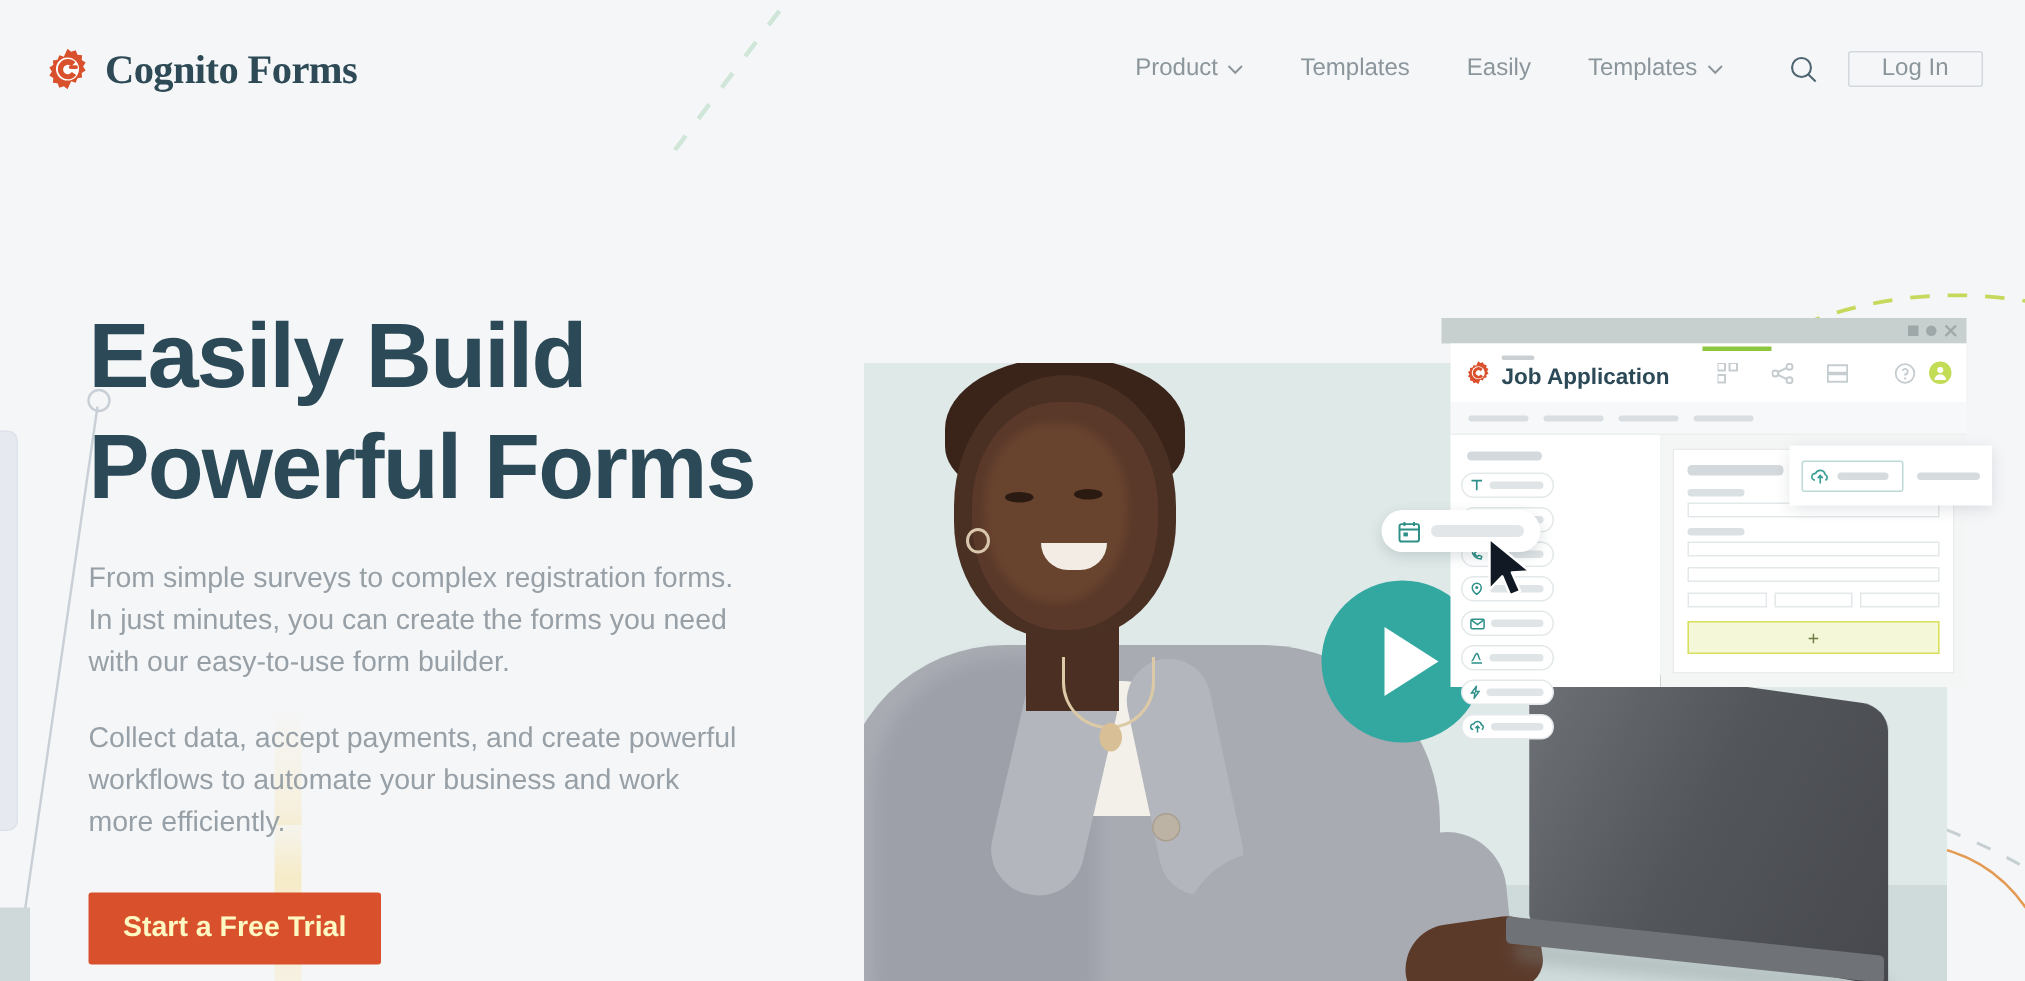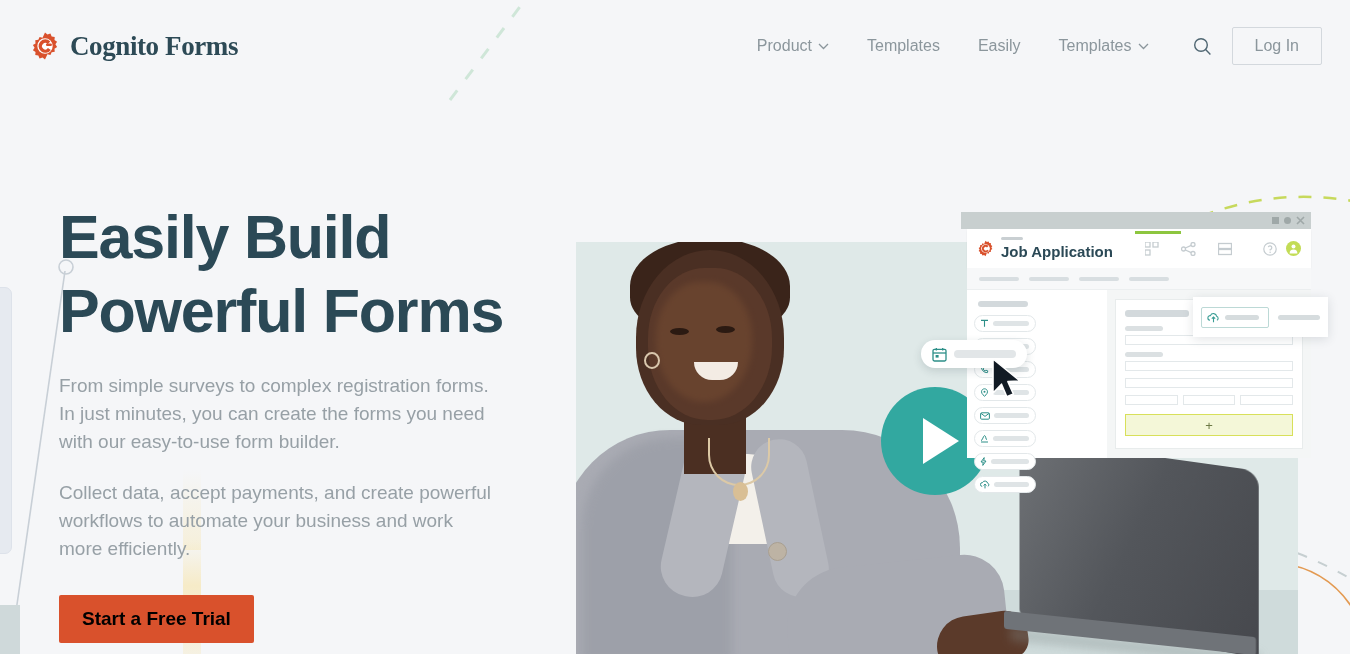--- a/index.html
+++ b/index.html
@@ -50,21 +50,21 @@
     font-size: 16px; color: #8b969c; padding: 0 19px; cursor: pointer;
     display: flex; align-items: center; gap: 6px; white-space: nowrap;
   }
   .nav-caret { display: inline-block; }
   .nav-search {
     width: 34px; height: 34px; margin: 0 12px 0 18px; display: flex;
     align-items: center; justify-content: center; cursor: pointer;
   }
   .btn-login {
     border: 1px solid #d3d8dd; background: transparent; color: #8b969c;
-    font-size: 16px; height: 38px; padding: 0 22px; border-radius: 2px;
+    font-size: 16px; height: 24px; padding: 0 22px; border-radius: 2px;
     display: flex; align-items: center; cursor: pointer;
     font-family: "Liberation Sans", sans-serif;
     text-align: right;
   }
   .btn-signup {
     background: #17a398; color: #fff; font-size: 17px; font-weight: 700;
     height: 42px; padding: 0 20px; border: none; border-radius: 2px;
     display: flex; align-items: center; cursor: pointer; margin-left: 16px;
     font-family: "Liberation Sans", sans-serif;
   }
@@ -75,21 +75,21 @@
     font-size: 61px; line-height: 74px; font-weight: 700; color: #2b4956;
     letter-spacing: -1.2px;
   }
   .hero-p {
     font-size: 19px; line-height: 28px; color: #97a0a6; margin-top: 24px;
     max-width: 437px;
   }
   .hero-p.second { margin-top: 23px; }
   .btn-trial {
     display: inline-flex; align-items: center; justify-content: center;
-    background: #d9512c; color: #000000; font-size: 19px; font-weight: 700;
+    background: #d9512c; color: #fef9c3; font-size: 19px; font-weight: 700;
     height: 48px; padding: 0 23px; margin-top: 32px; border: none;
     border-radius: 2px; cursor: pointer; font-family: "Liberation Sans", sans-serif;
   }
   .trial-note { font-size: 13px; color: #6c7f88; margin-top: 9px; }
 
   
   .video-card {
     position: absolute; left: 576px; top: 242px; width: 722px; height: 412px;
     background: #dde8e7; overflow: hidden; z-index: 10; cursor: pointer;
   }

